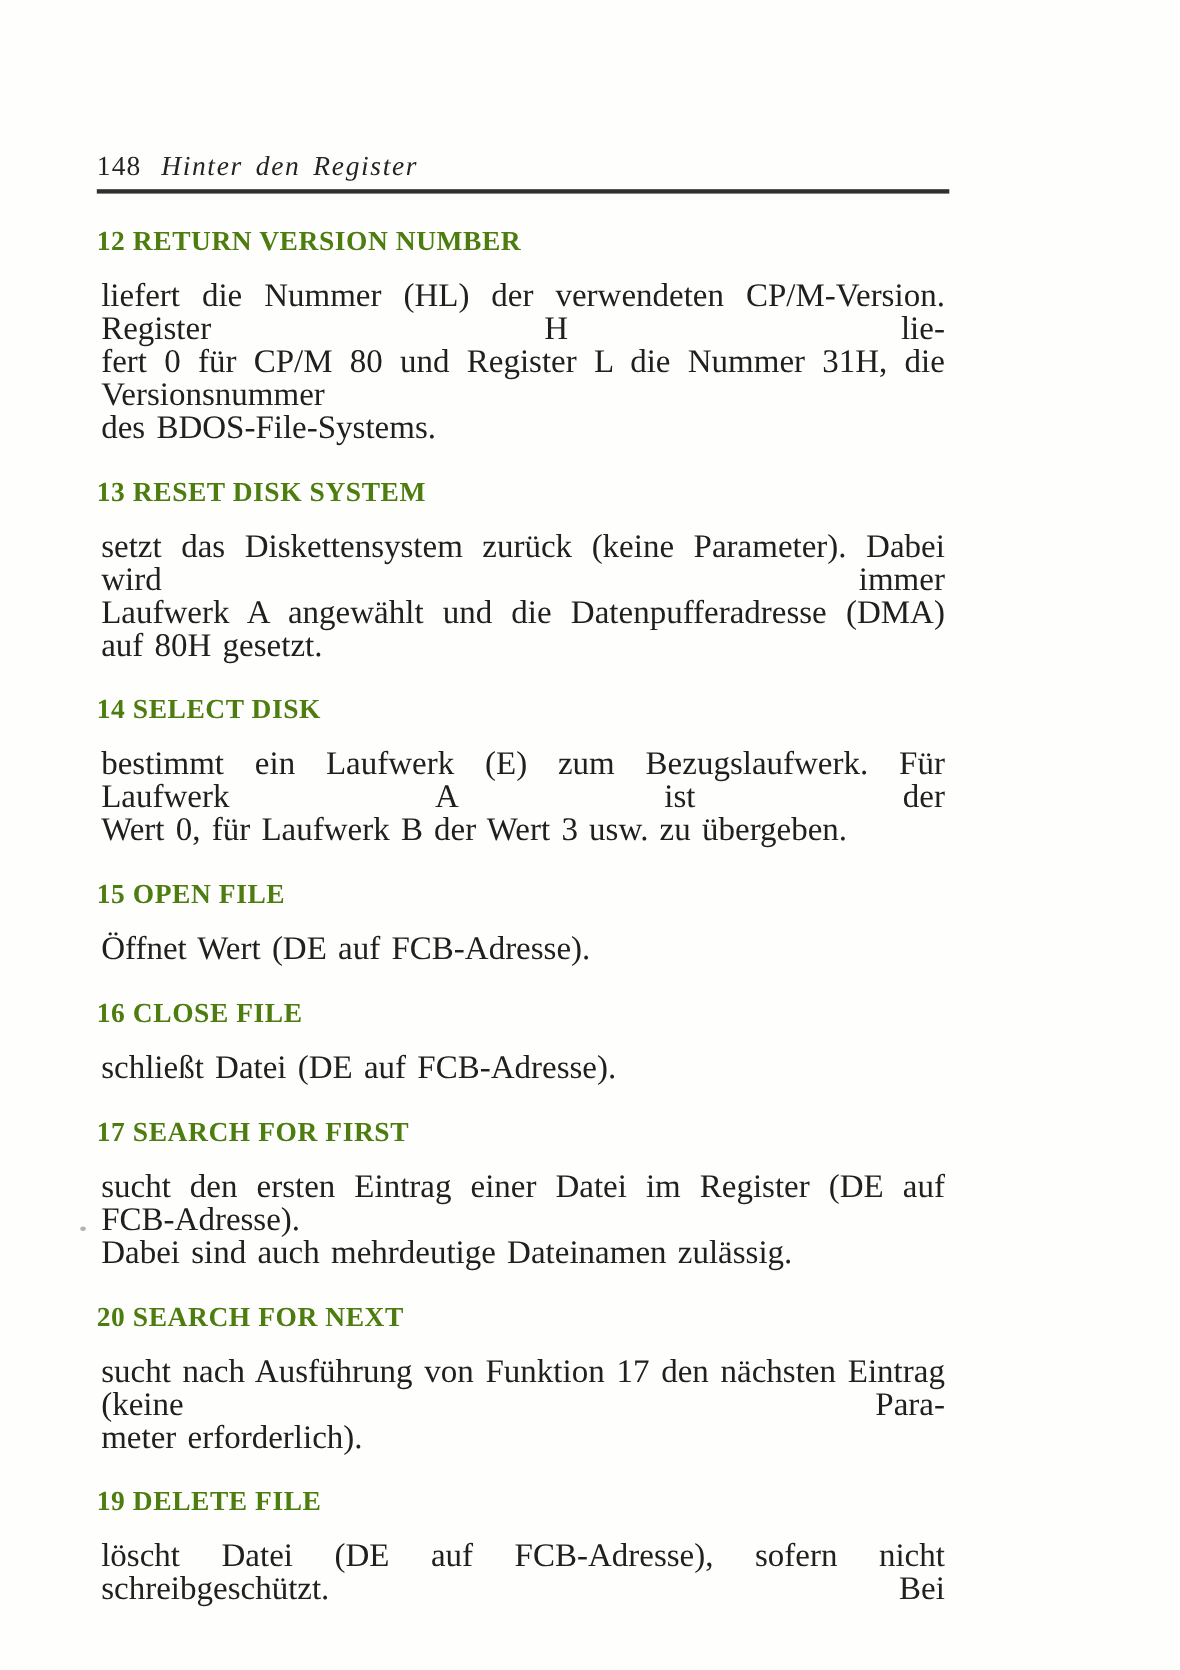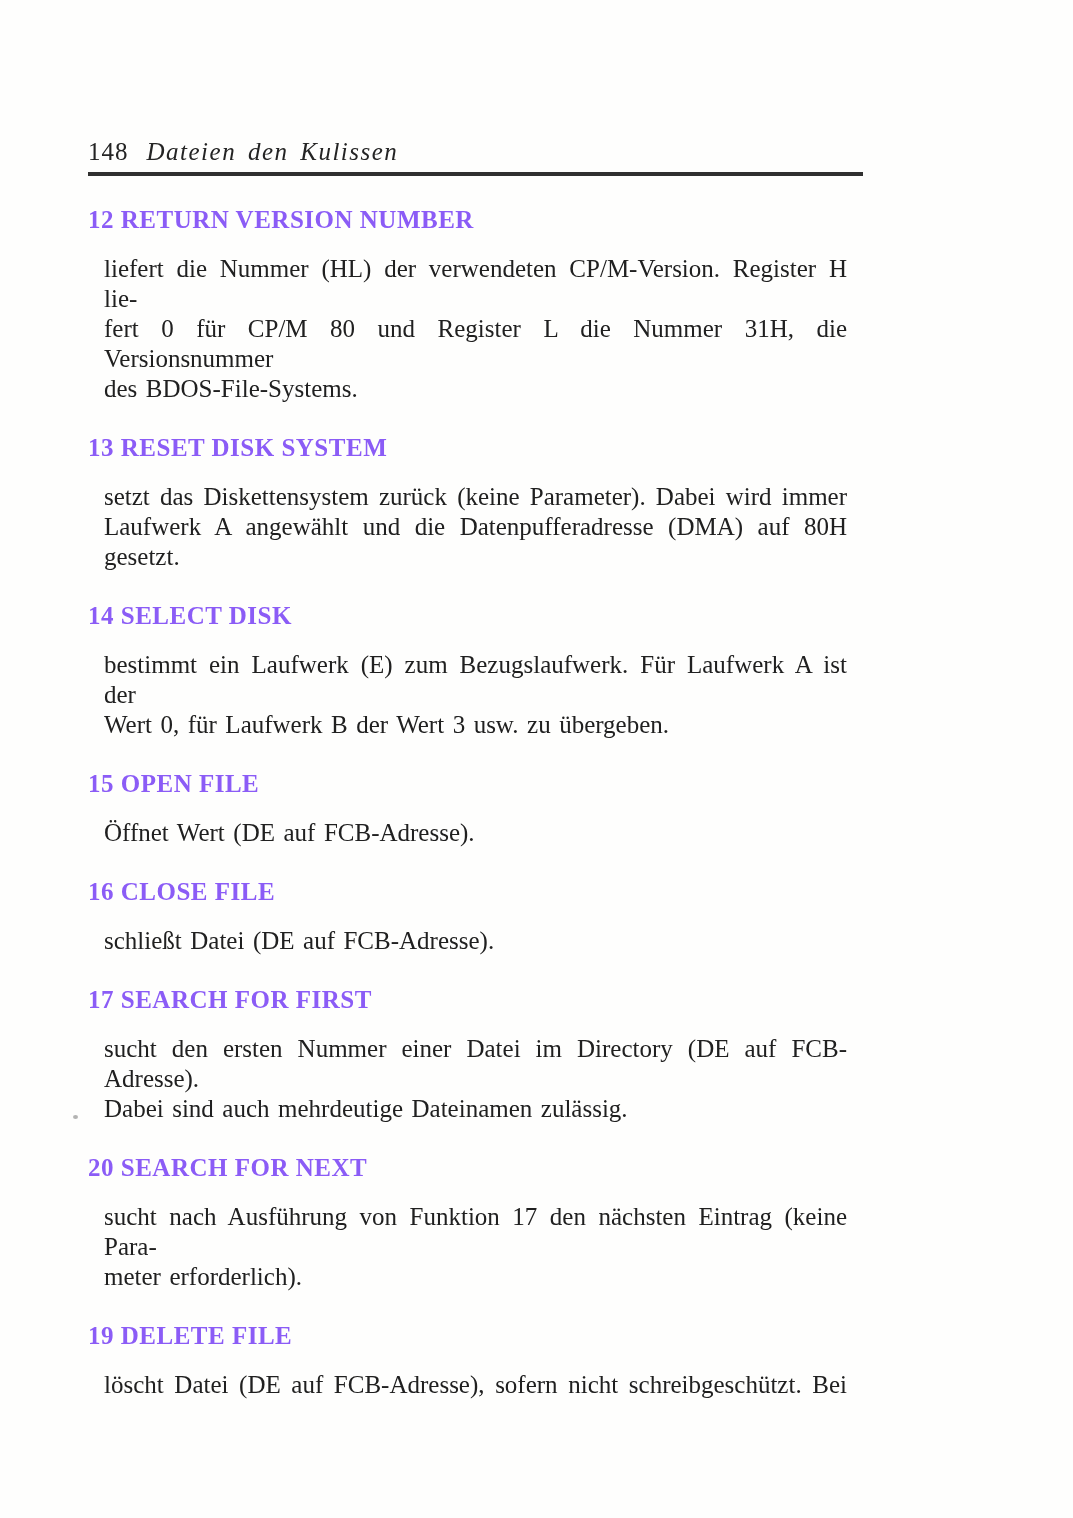--- a/index.html
+++ b/index.html
@@ -46,25 +46,25 @@
     background: #303030;
     border: none;
   }
   .sec { margin: 0; }
   .sec-heading {
     font-size: 25px;
     font-weight: 700;
     line-height: 28px;
     margin: 30px 0 20px 0;
     letter-spacing: 0.5px;
-    color: #8b5cf6;
+    color: #4d7c0f;
   }
   .para {
-    margin: 16px;
-    font-size: 25px;
+    margin: 4px;
+    font-size: 30px;
     color: #202020;
   }
   .line {
     display: block;
     line-height: 30px;
     word-spacing: 0.09em;
     text-align: justify;
   }
   .line.j {
     text-align-last: justify;
@@ -81,21 +81,21 @@
   }
 </style>
 </head>
 <body>
 
 <div class="page">
   <div class="content">
 
     <div class="running-header">
       <span class="page-number">148</span>
-      <span class="chapter-title">Dateien den Kulissen</span>
+      <span class="chapter-title">Hinter den Register</span>
     </div>
     <div class="header-rule"></div>
 
     <section class="sec">
       <h2 class="sec-heading">12 RETURN VERSION NUMBER</h2>
       <p class="para">
         <span class="line j">liefert die Nummer (HL) der verwendeten CP/M-Version. Register H lie-</span>
         <span class="line j">fert 0 für CP/M 80 und Register L die Nummer 31H, die Versionsnummer</span>
         <span class="line">des BDOS-File-Systems.</span>
       </p>
@@ -127,21 +127,21 @@
     <section class="sec">
       <h2 class="sec-heading">16 CLOSE FILE</h2>
       <p class="para">
         <span class="line">schließt Datei (DE auf FCB-Adresse).</span>
       </p>
     </section>
 
     <section class="sec">
       <h2 class="sec-heading">17 SEARCH FOR FIRST</h2>
       <p class="para">
-        <span class="line j">sucht den ersten Nummer einer Datei im Directory (DE auf FCB-Adresse).</span>
+        <span class="line j">sucht den ersten Eintrag einer Datei im Register (DE auf FCB-Adresse).</span>
         <span class="line">Dabei sind auch mehrdeutige Dateinamen zulässig.</span>
       </p>
     </section>
 
     <section class="sec">
       <h2 class="sec-heading">20 SEARCH FOR NEXT</h2>
       <p class="para">
         <span class="line j">sucht nach Ausführung von Funktion 17 den nächsten Eintrag (keine Para-</span>
         <span class="line">meter erforderlich).</span>
       </p>

